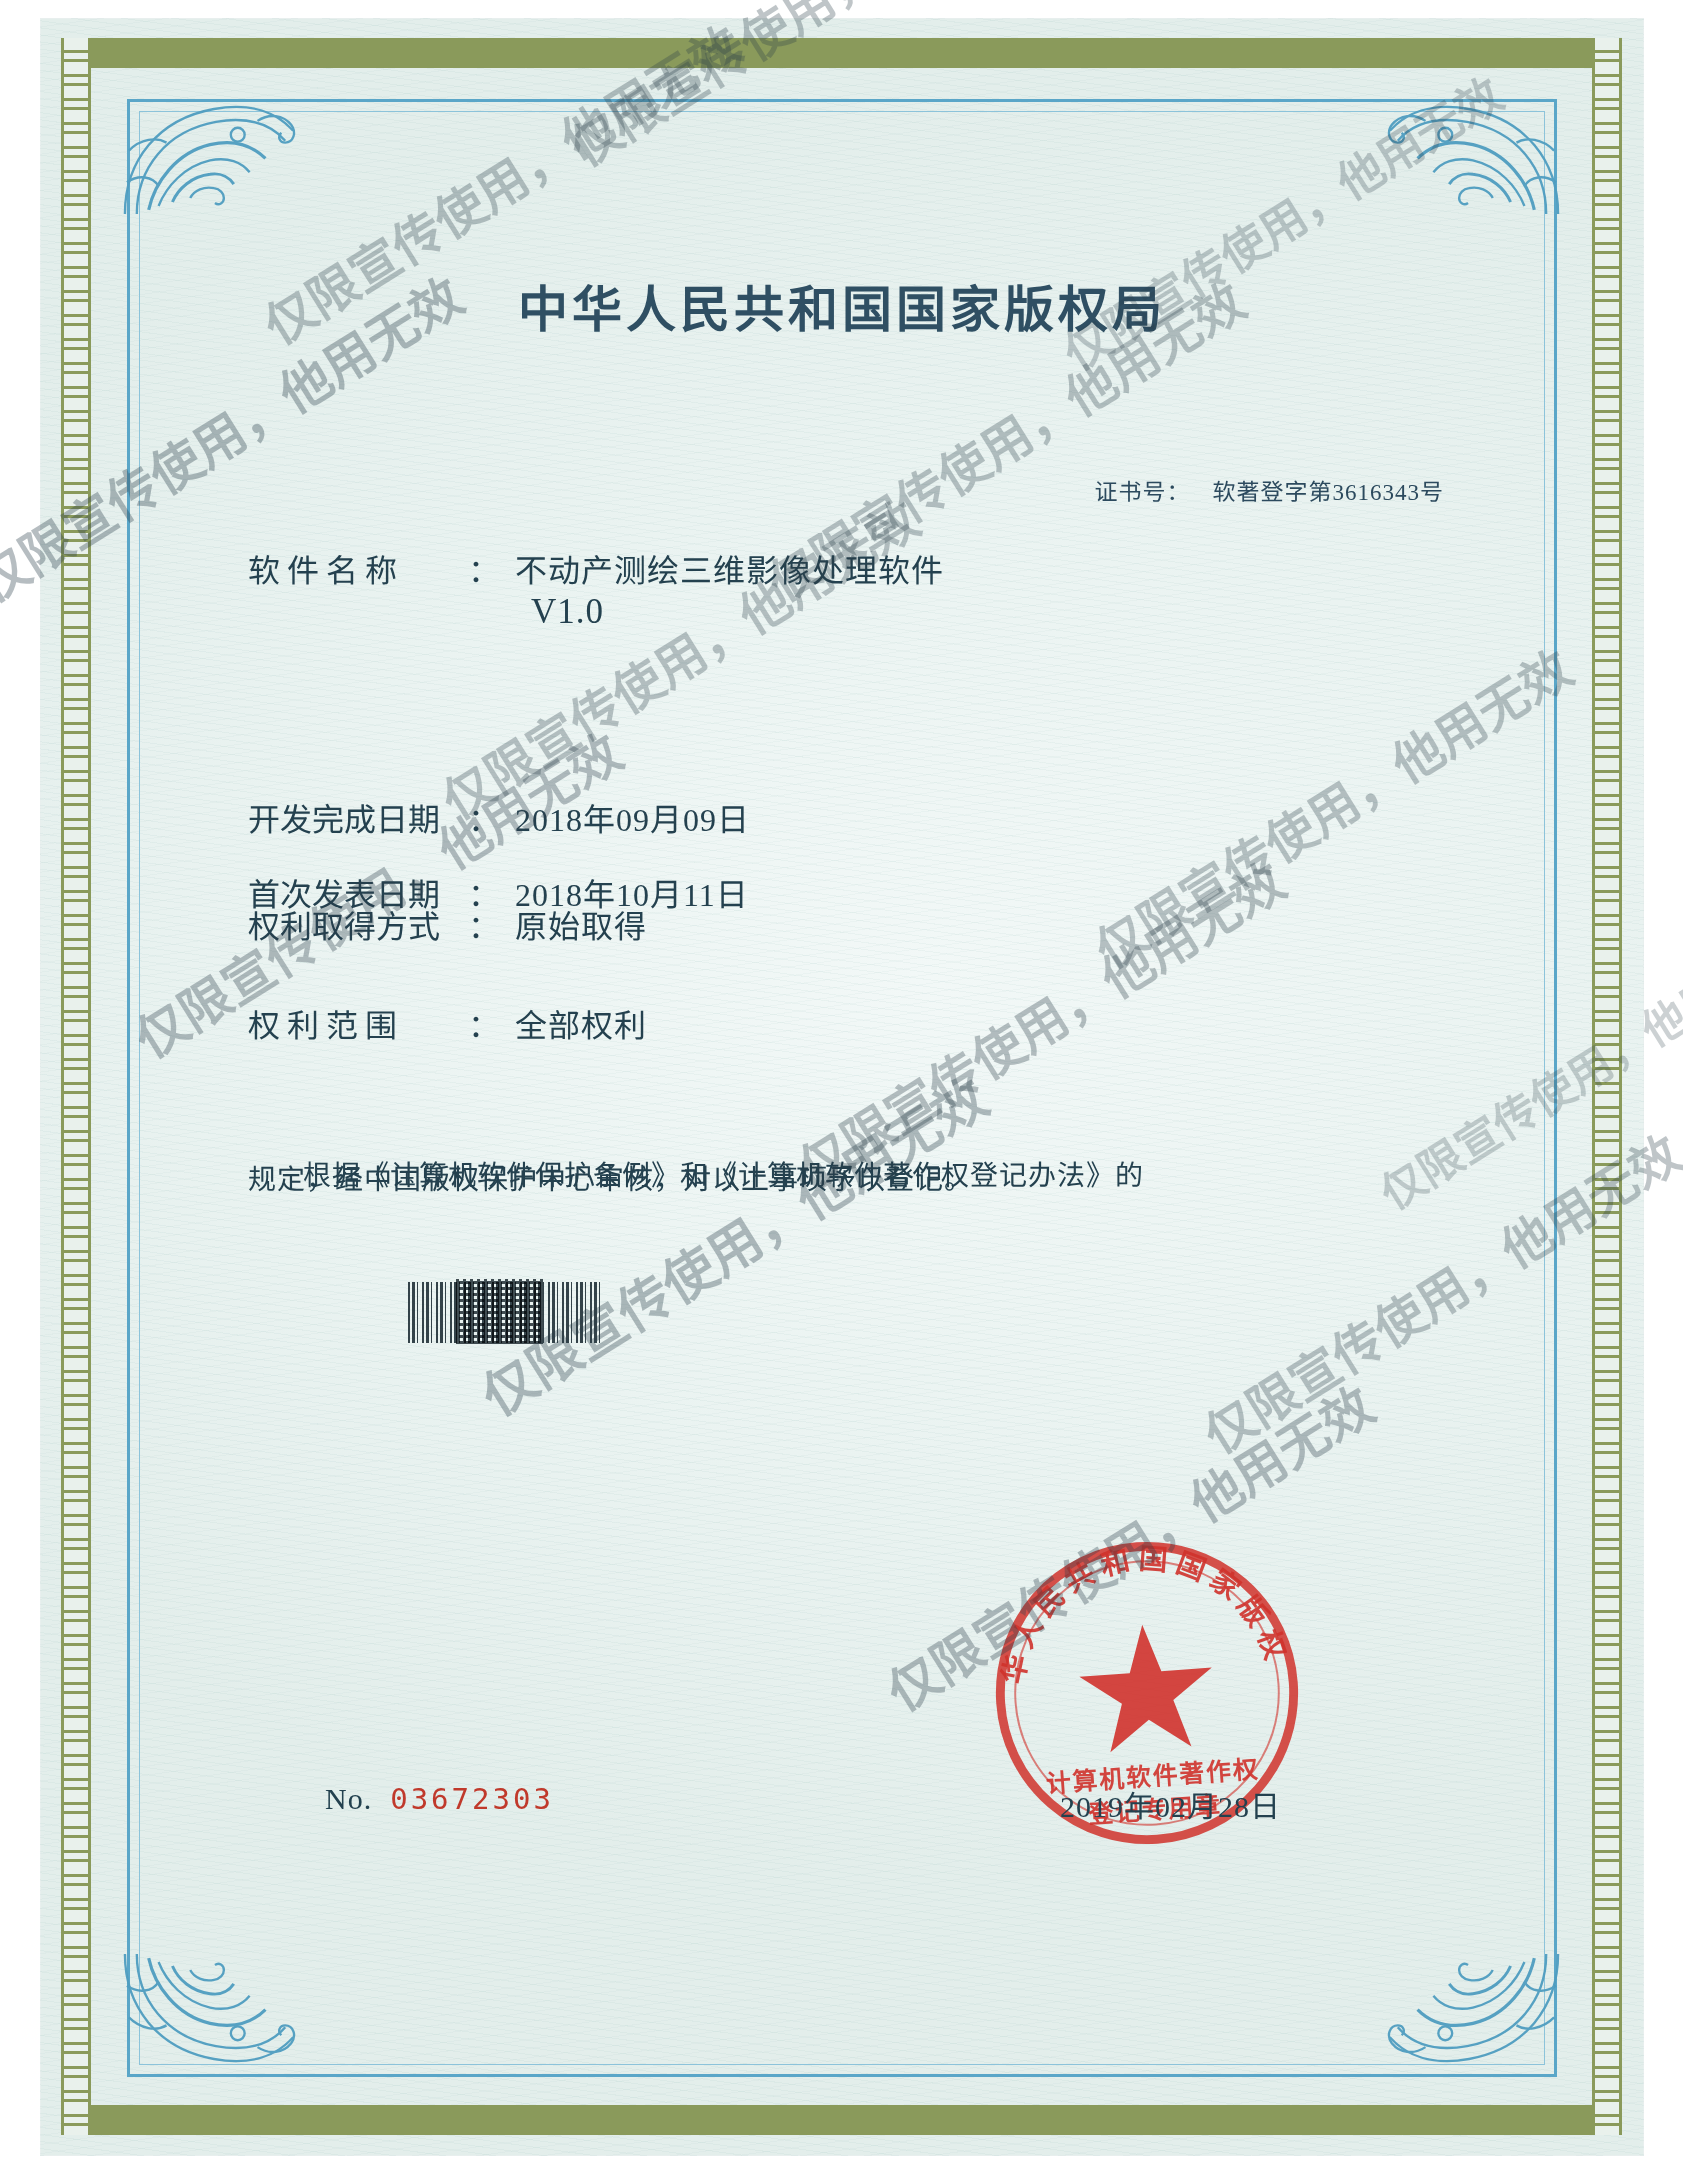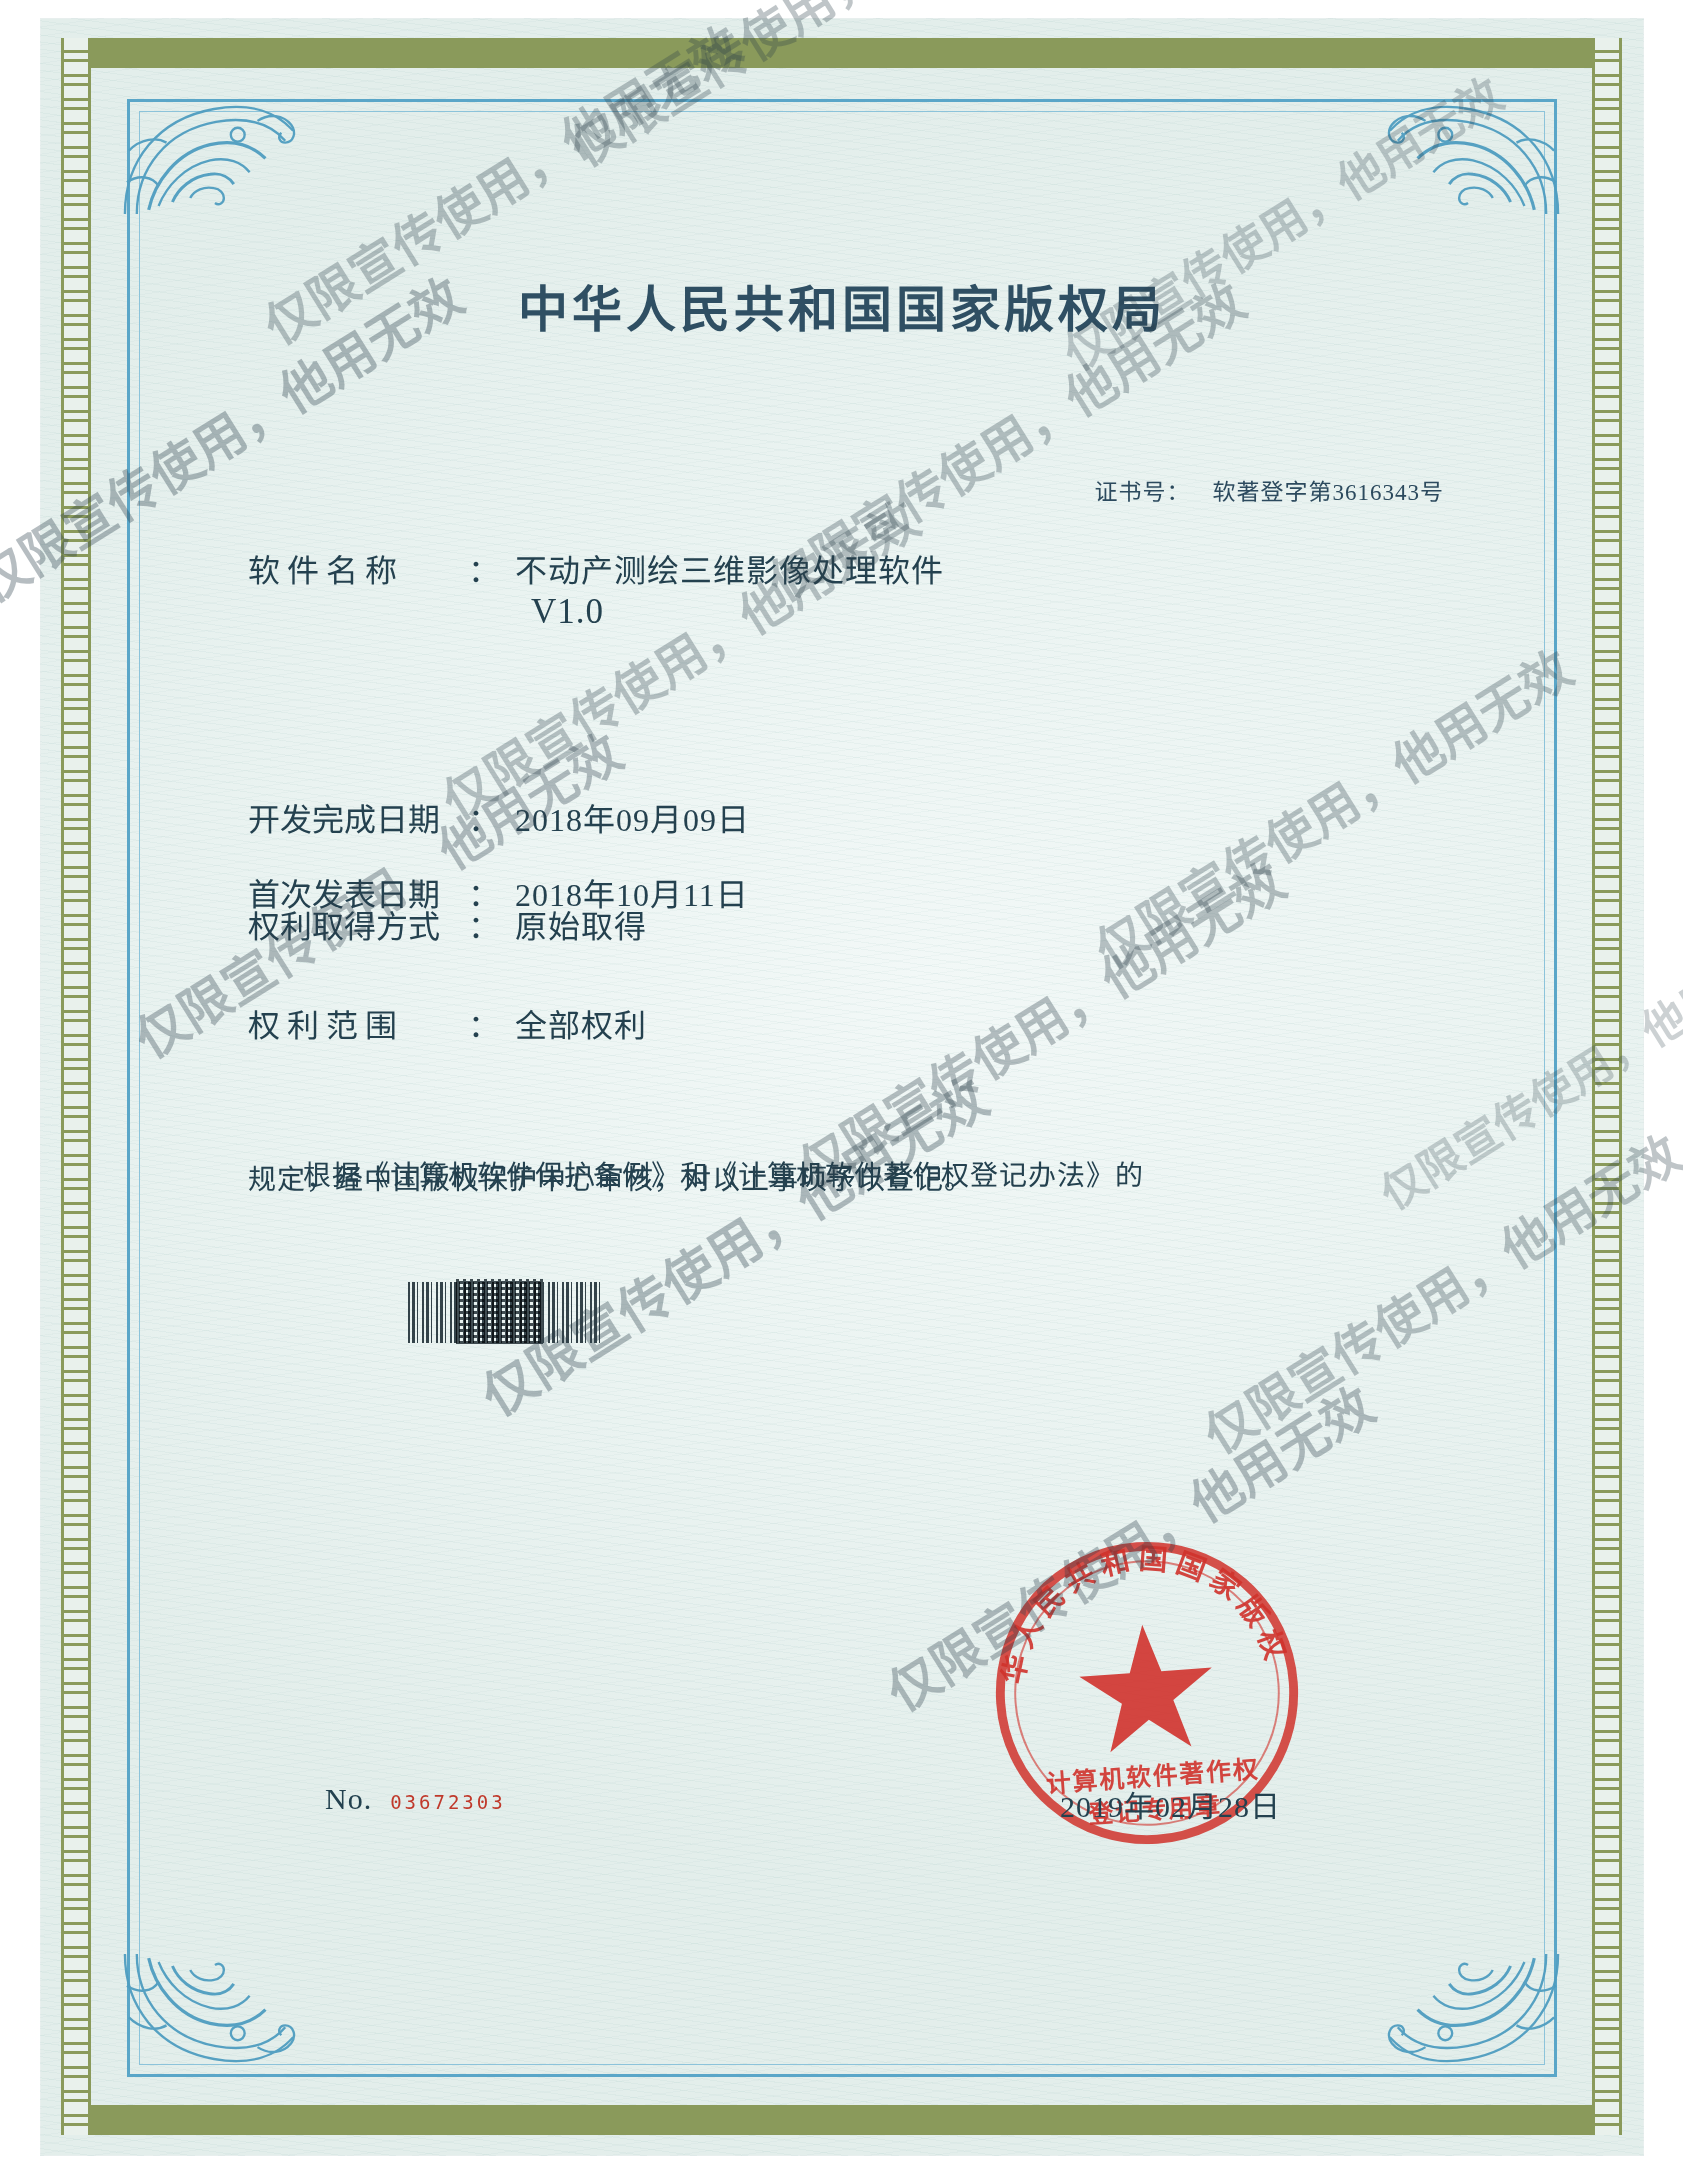--- a/index.html
+++ b/index.html
@@ -241,21 +241,21 @@
     font-size: 30px;
     color: #23414f;
     letter-spacing: 1px;
     white-space: nowrap;
   }
   #serial .s-num {
     color: #c0392b;
     margin-left: 18px;
     letter-spacing: 3px;
     font-family: "DejaVu Sans Mono", "Liberation Mono", monospace;
-    font-size: 19px;
+    font-size: 29px;
   }
   #issue-date {
     position: absolute;
     left: 911px;
     top: 1663px;
     font-size: 30px;
     color: #23414f;
     letter-spacing: 1px;
     white-space: nowrap;
   }

